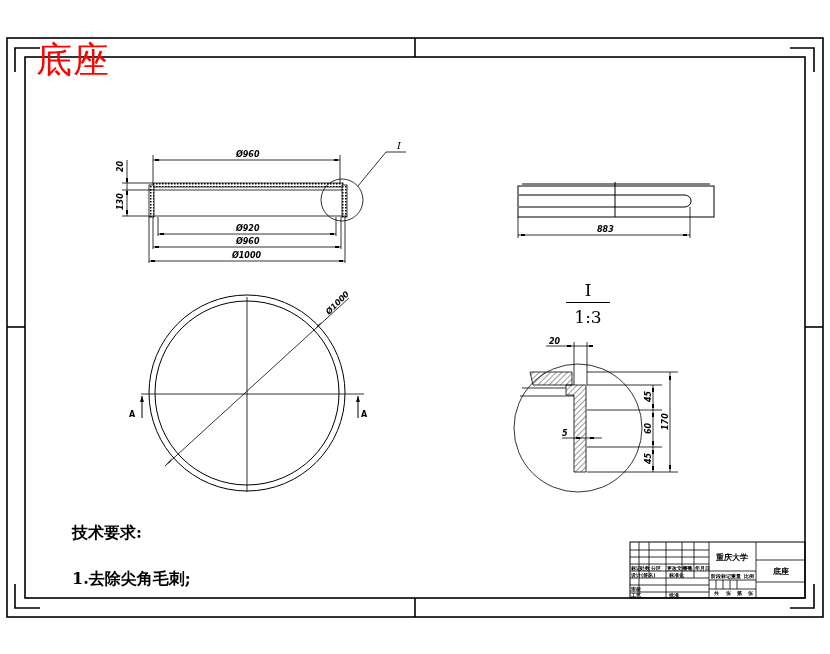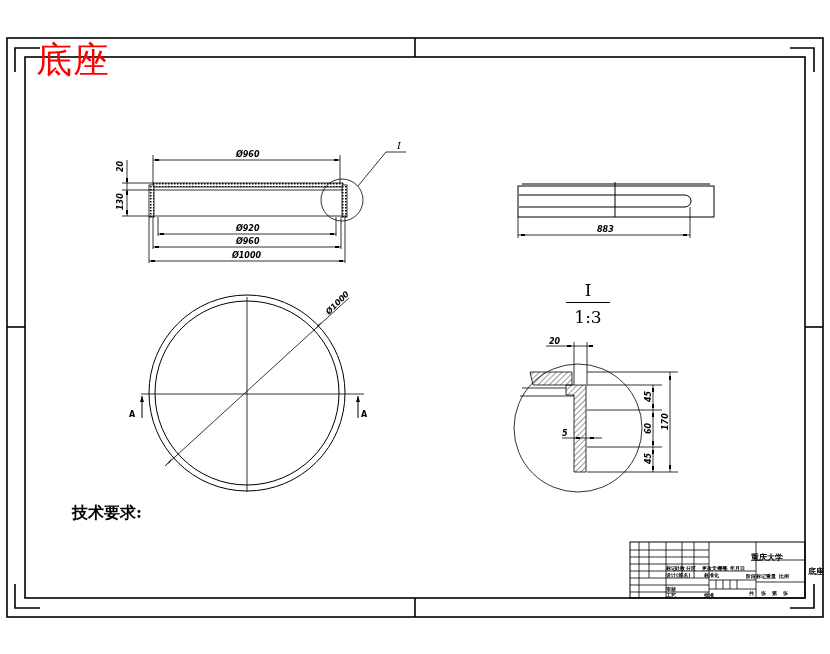--- a/index.html
+++ b/index.html
@@ -4,25 +4,25 @@
 <style>
   html, body { margin: 0; padding: 0; background: #ffffff; }
   body { width: 830px; height: 654px; position: relative; overflow: hidden; font-family: "DejaVu Sans", sans-serif; }
   svg { position: absolute; left: 0; top: 0; }
   .ln { stroke: #000; fill: none; stroke-width: 1; }
   .frame { stroke: #000; fill: none; stroke-width: 1.6; }
   .thin { stroke: #000; fill: none; stroke-width: 0.8; }
   .dimtxt { font-family: "DejaVu Sans", sans-serif; font-size: 8px; font-style: italic; font-weight: bold; fill: #000; }
   .title-red { position: absolute; left: 36px; top: 36px; font-family: "DejaVu Serif", serif; font-size: 36px; color: #ff0000; letter-spacing: 1px; }
   .notes { position: absolute; left: 72px; top: 500px; font-family: "DejaVu Serif", serif; font-size: 16px; font-weight: bold; color: #000; line-height: 26px; }
-  .notes div { white-space: nowrap; }
+  .notes div { white-space: nowrap; margin-top: 20px; }
   .detail-label { position: absolute; left: 566px; top: 280px; width: 44px; text-align: center; font-family: "DejaVu Serif", serif; font-size: 17px; color: #000; }
   .detail-label .num { display: block; line-height: 20px; }
   .detail-label .bar { display: block; height: 1px; background: #000; margin: 2px 0 4px 0; }
-  .tb-text { position: absolute; font-family: "DejaVu Sans", sans-serif; font-size: 7px; font-weight: bold; color: #000; white-space: nowrap; margin-left: 35px; }
+  .tb-text { position: absolute; font-family: "DejaVu Sans", sans-serif; font-size: 7px; font-weight: bold; color: #000; white-space: nowrap; }
 </style>
 </head>
 <body>
 
 <svg width="830" height="654" viewBox="0 0 830 654">
 
   <rect class="frame" x="7" y="38" width="816" height="579"></rect>
 
   <rect class="frame" x="25" y="57" width="780" height="541"></rect>
 
@@ -206,20 +206,21 @@
 <div class="title-red">底座</div>
 
 <div class="detail-label">
   <span class="num">I</span>
   <span class="bar"></span>
   <span class="num">1:3</span>
 </div>
 
 <div class="notes">
   <div>技术要求:</div>
+  <div>1.去除尖角毛刺;</div>
 </div>
 
 <div class="tb-text" style="left:716px; top:552px; font-size:8px;">重庆大学</div>
 <div class="tb-text" style="left:773px; top:566px; font-size:8px;">底座</div>
 
 <div class="tb-text" style="left:631px; top:565px; font-size:5px;">标记</div>
 <div class="tb-text" style="left:640px; top:565px; font-size:5px;">处数</div>
 <div class="tb-text" style="left:651px; top:565px; font-size:5px;">分区</div>
 <div class="tb-text" style="left:667px; top:565px; font-size:5px;">更改文件号</div>
 <div class="tb-text" style="left:683px; top:565px; font-size:5px;">签名</div>

